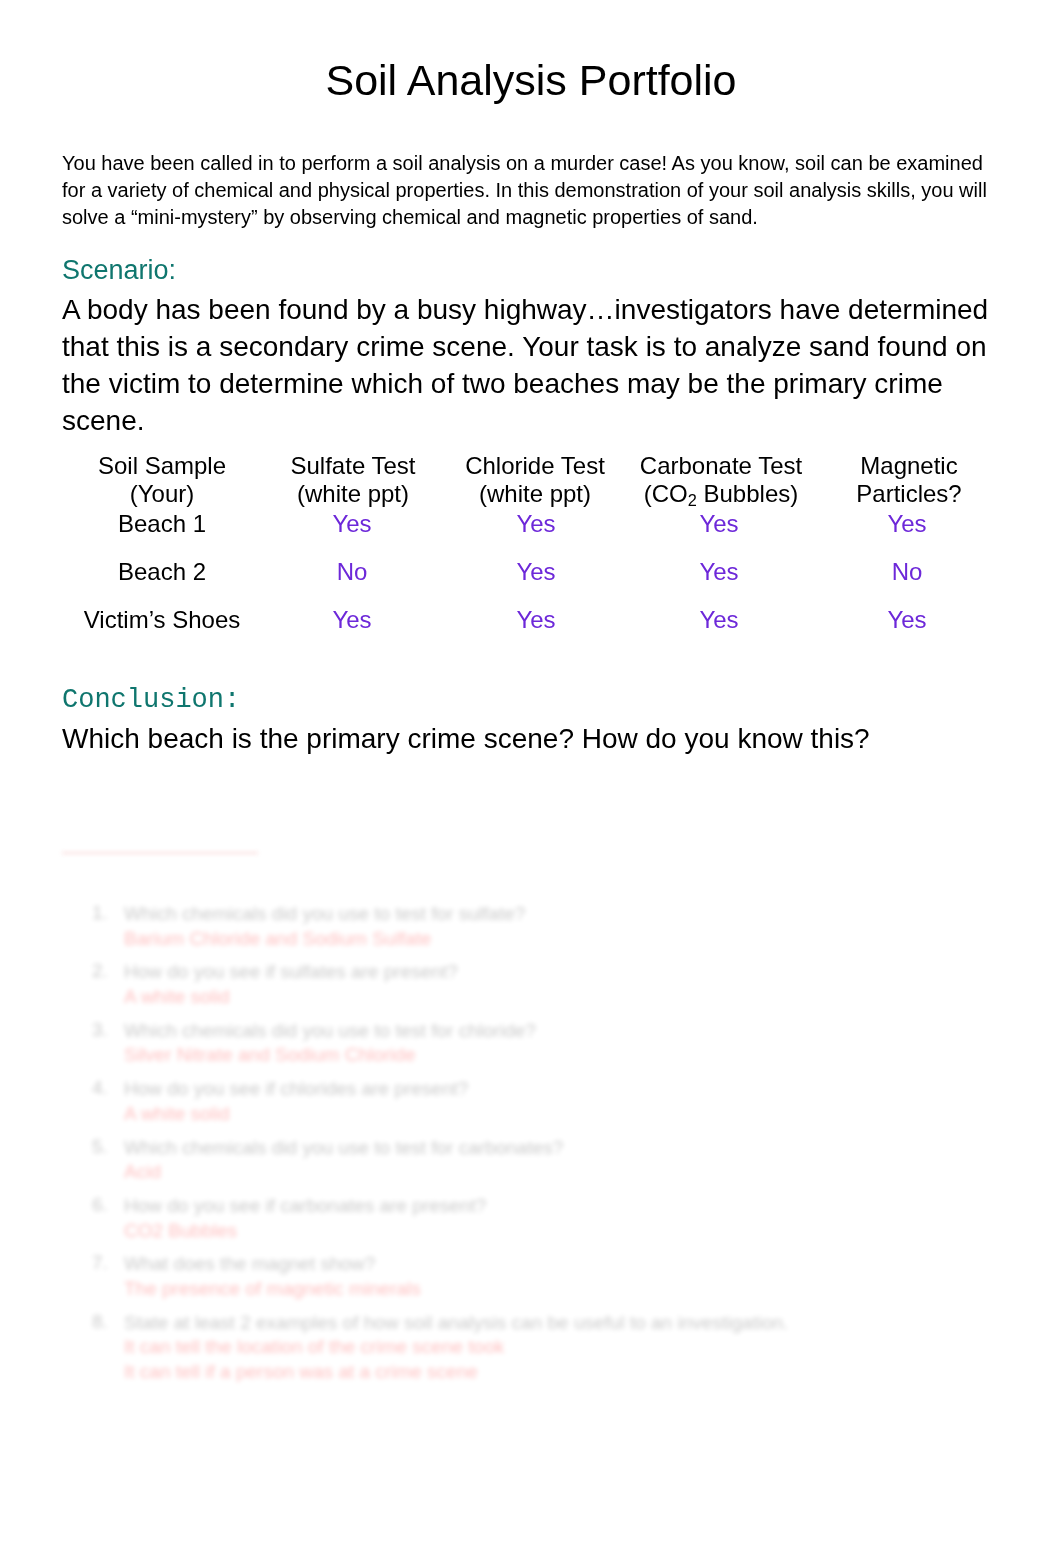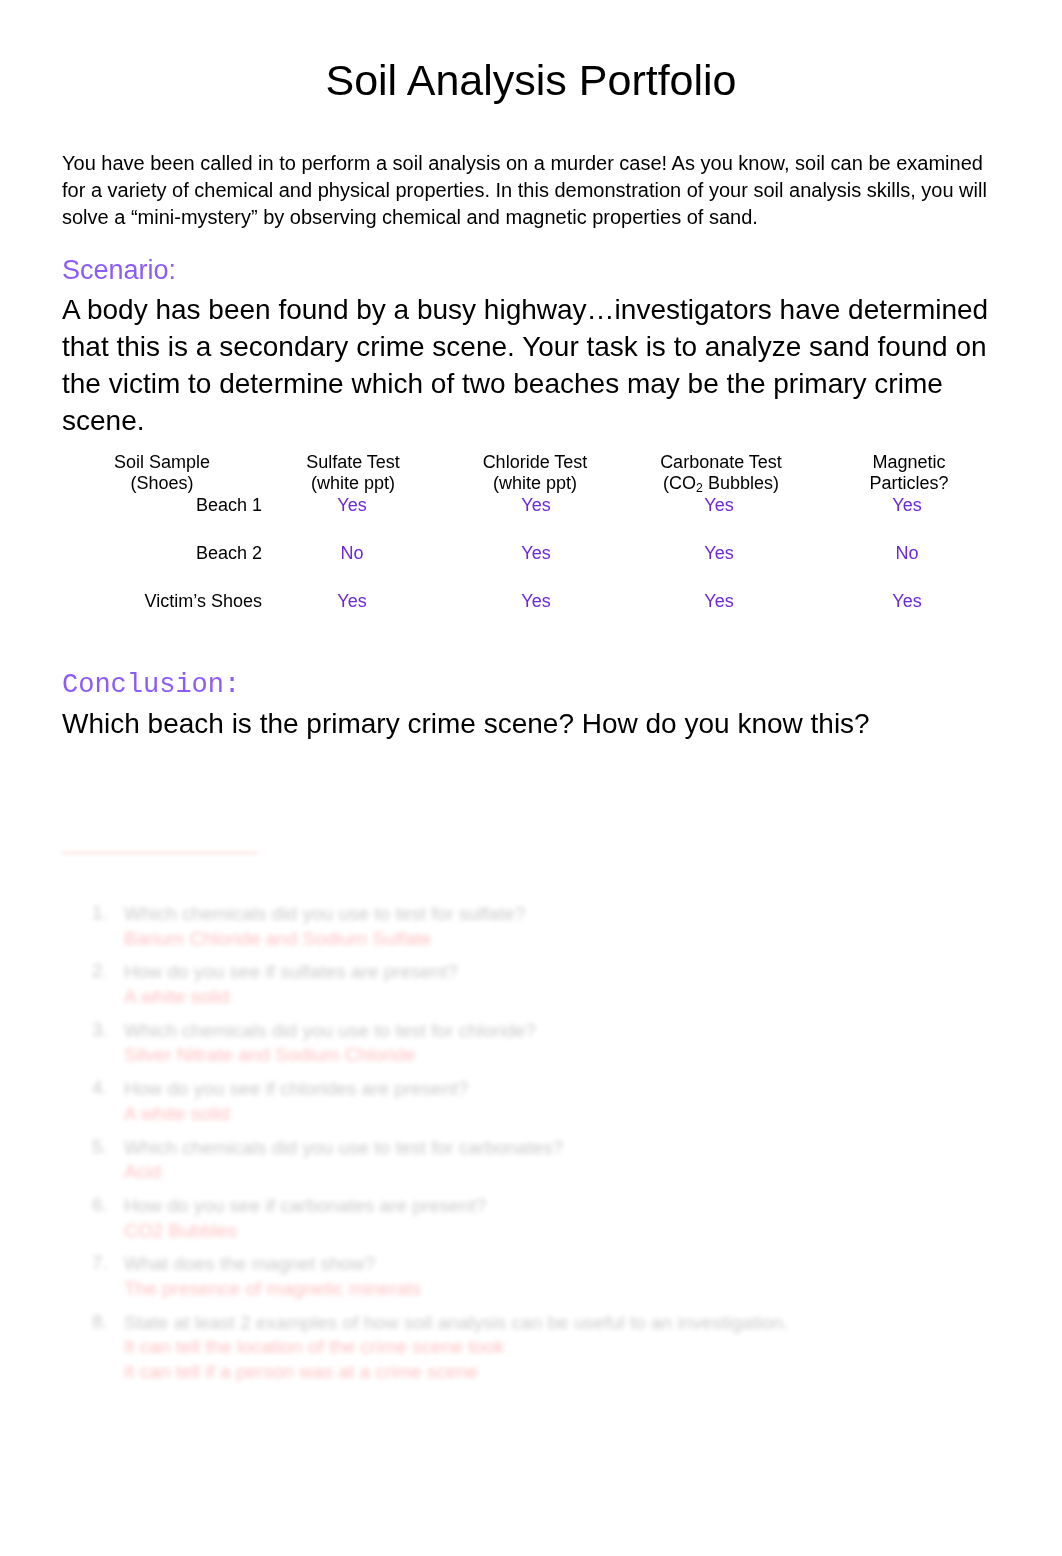--- a/index.html
+++ b/index.html
@@ -34,21 +34,21 @@
   }
   .intro {
     margin: 0;
     padding-top: 45px;
     font-size: 20px;
     line-height: 1.33;
     color: #000000;
     max-width: 936px;
   }
   h2.section-heading {
-    color: #8b5cf6;
+    color: #0f766e;
     font-size: 27px;
     font-weight: 400;
     margin: 0;
     line-height: 1.2;
   }
   #scenario-heading { padding-top: 24px; }
   #data-heading { padding-top: 28px; }
   #conclusion-heading { padding-top: 30px; font-family: Liberation Mono, monospace; }
 
   .body-text {
@@ -65,29 +65,29 @@
     border-collapse: collapse;
     width: 940px;
     margin-top: 12px;
     table-layout: fixed;
   }
   table.data-table th,
   table.data-table td {
     border: 0;
     padding: 0;
     font-weight: 400;
-    font-size: 18px;
+    font-size: 24px;
     line-height: 1.18;
     text-align: center;
     vertical-align: top;
   }
   table.data-table th { color: #000000; }
   table.data-table td.sample-name {
     color: #000000;
-    text-align: right;
+    text-align: center;
   }
   table.data-table td.result {
     color: #6d28d9;
     text-align: center;
   }
   table.data-table tr.row-header th { padding-bottom: 0px; }
   table.data-table tr.data-row td { padding-top: 0px; height: 48px; }
   table.data-table tr.data-row.first td { height: 48px; }
   col.c0 { width: 200px; }
   col.c1 { width: 182px; }
@@ -174,21 +174,21 @@
       <col class="c0">
         <col class="c1">
         <col class="c2">
         <col class="c3">
         <col class="c4">
     </colgroup>
     <thead>
       <tr class="row-header">
         <th>
           <span>Soil Sample</span>
-          <span class="hdr-line2">(Shoes)</span>
+          <span class="hdr-line2">(Your)</span>
         </th>
         <th>
           <span>Sulfate Test</span>
           <span class="hdr-line2">(white ppt)</span>
         </th>
         <th>
           <span>Chloride Test</span>
           <span class="hdr-line2">(white ppt)</span>
         </th>
         <th>

